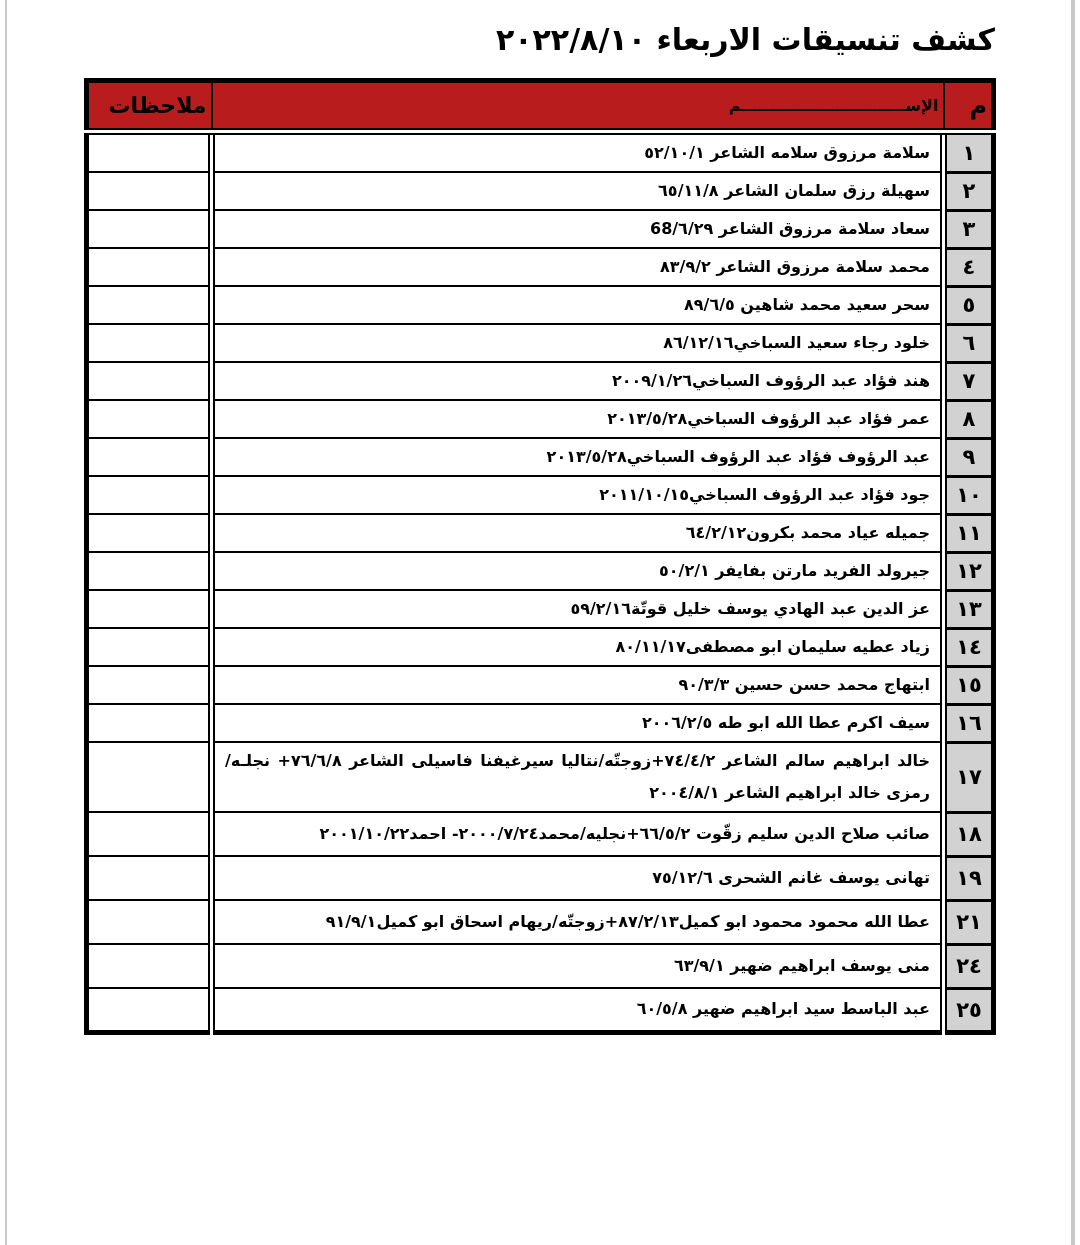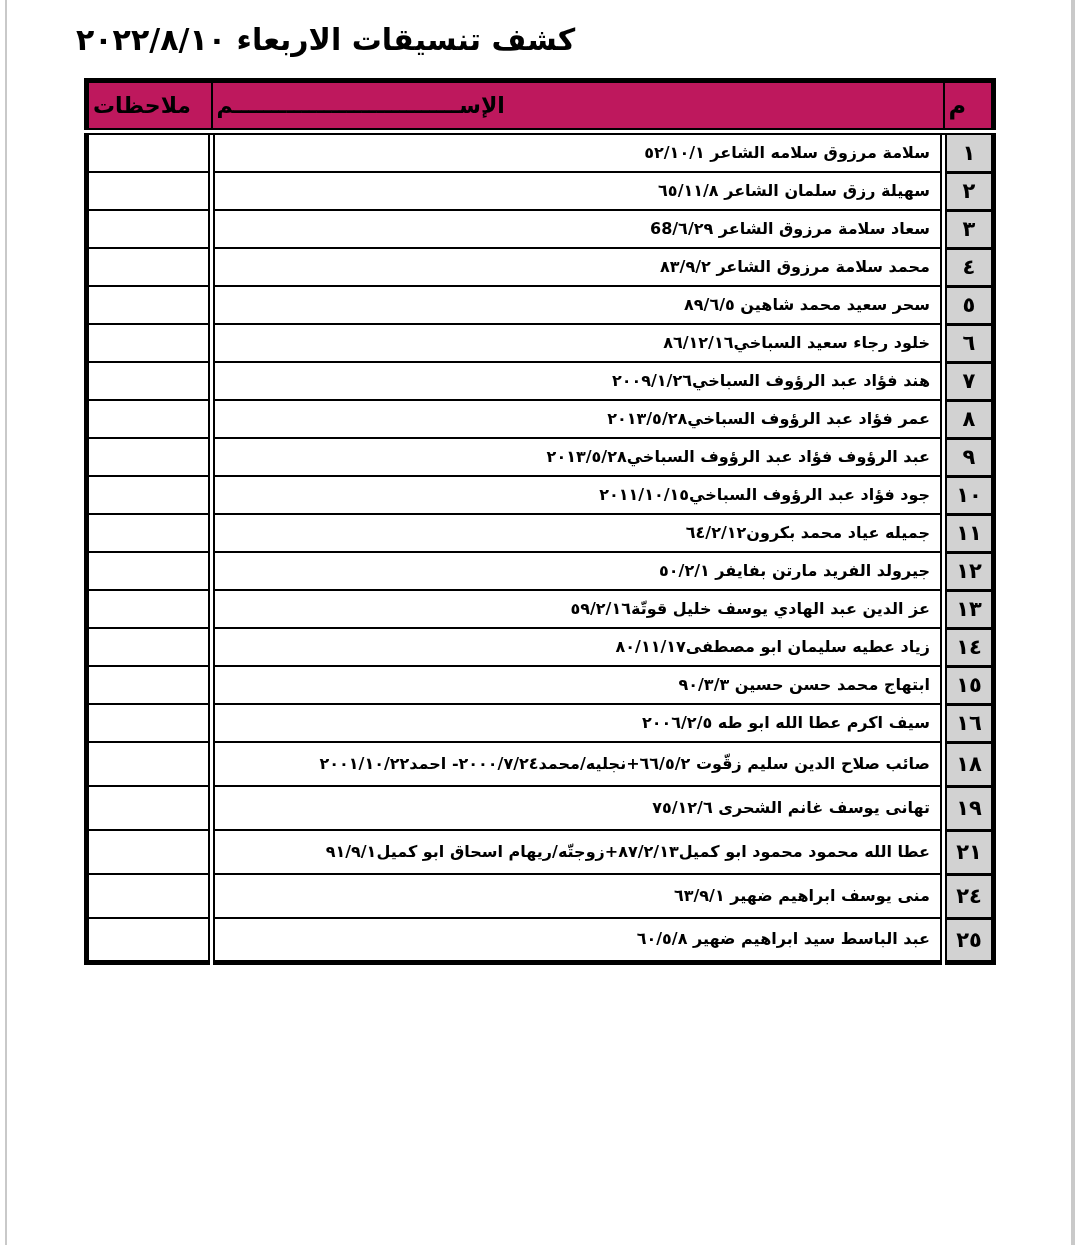--- a/index.html
+++ b/index.html
@@ -28,55 +28,55 @@
     position: absolute;
     left: 1071px;
     top: 0;
     width: 4px;
     height: 100%;
     background: #c9c9c9;
   }
   .doc-title {
     position: absolute;
     top: 22px;
-    left: 76px;
+    left: 88px;
     width: 907px;
-    text-align: left;
+    text-align: right;
     font-size: 30px;
     font-weight: bold;
     direction: rtl;
     white-space: nowrap;
   }
   table.roster {
     position: absolute;
     top: 78px;
     left: 84px;
     width: 907px;
     table-layout: fixed;
     border-collapse: collapse;
     direction: rtl;
     border: 5px solid #000;
   }
   col.w-num   { width: 50px; }
   col.w-name  { width: 732px; }
   col.w-notes { width: 125px; }
 
   .roster th {
-    background: #be185d;
+    background: #b91c1c;
     border: 2px solid #000;
     border-bottom: 7px double #000;
     height: 45px;
     font-weight: bold;
     vertical-align: middle;
-    text-align: left;
+    text-align: right;
     padding: 0 4px;
     overflow: hidden;
   }
   .roster th.c-num  { font-size: 24px; border-right: 5px solid #000; }
-  .roster th.c-name { font-size: 22px; white-space: nowrap; margin-left: 32px; }
+  .roster th.c-name { font-size: 16px; white-space: nowrap; margin-left: 32px; }
   .roster th.c-notes{ font-size: 22px; }
 
   .roster td {
     border: 2px solid #000;
     vertical-align: middle;
     background: #ffffff;
     overflow: hidden;
   }
   .roster tr { height: 38px; }
   .roster tbody tr:nth-child(n+17) { height: 44px; }
@@ -203,20 +203,25 @@
     <td class="c-num">١٥</td>
     <td class="c-name">ابتهاج محمد حسن حسين ٩٠/٣/٣</td>
     <td class="c-notes"></td>
   </tr>
         <tr>
     <td class="c-num">١٦</td>
     <td class="c-name">سيف اكرم عطا الله ابو طه ٢٠٠٦/٢/٥</td>
     <td class="c-notes"></td>
   </tr>
         <tr>
+    <td class="c-num">١٧</td>
+    <td class="c-name">خالد ابراهيم سالم الشاعر ٧٤/٤/٢+زوجتّه/نتاليا سيرغيفنا فاسيلى الشاعر ٧٦/٦/٨+ نجلـه/ رمزى خالد ابراهيم الشاعر ٢٠٠٤/٨/١</td>
+    <td class="c-notes"></td>
+  </tr>
+        <tr>
     <td class="c-num">١٨</td>
     <td class="c-name">صائب صلاح الدين سليم زقّوت ٦٦/٥/٢+نجليه/محمد٢٠٠٠/٧/٢٤- احمد٢٠٠١/١٠/٢٢</td>
     <td class="c-notes"></td>
   </tr>
         <tr>
     <td class="c-num">١٩</td>
     <td class="c-name">تهانى يوسف غانم الشحرى ٧٥/١٢/٦</td>
     <td class="c-notes"></td>
   </tr>
         <tr>

